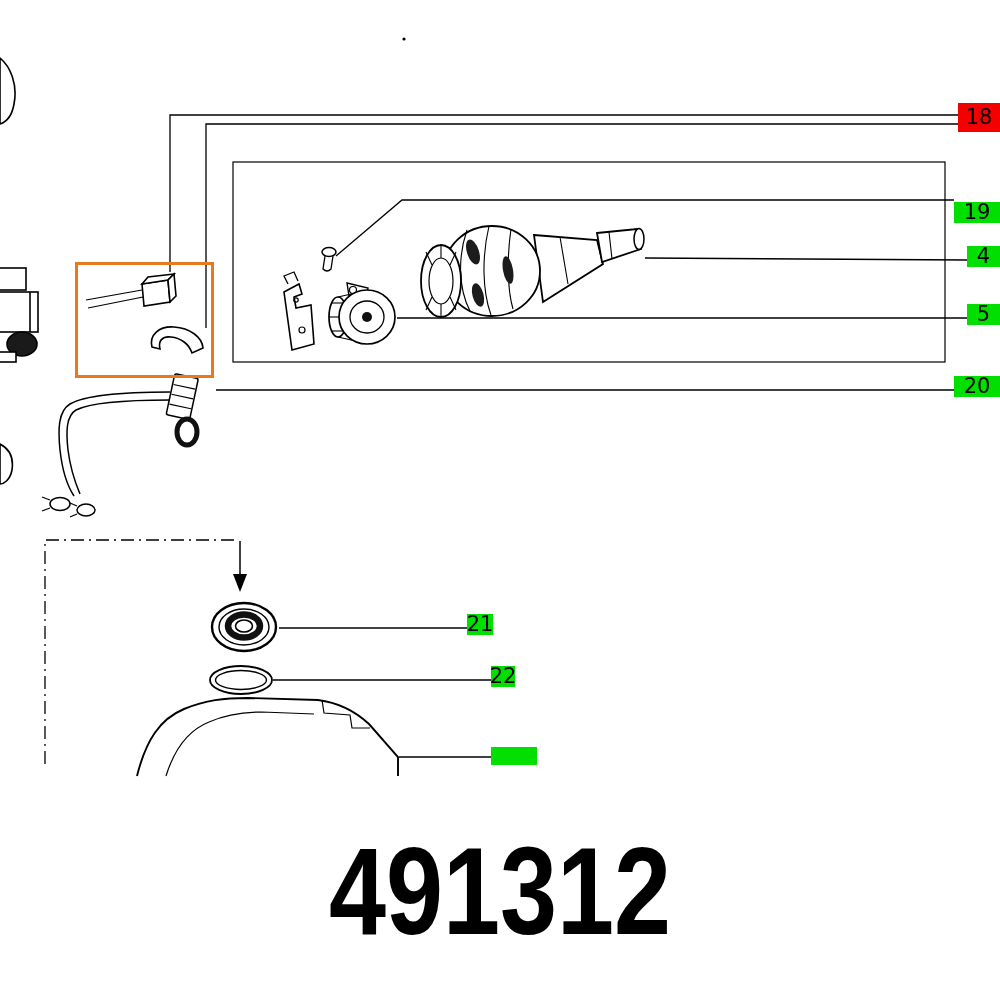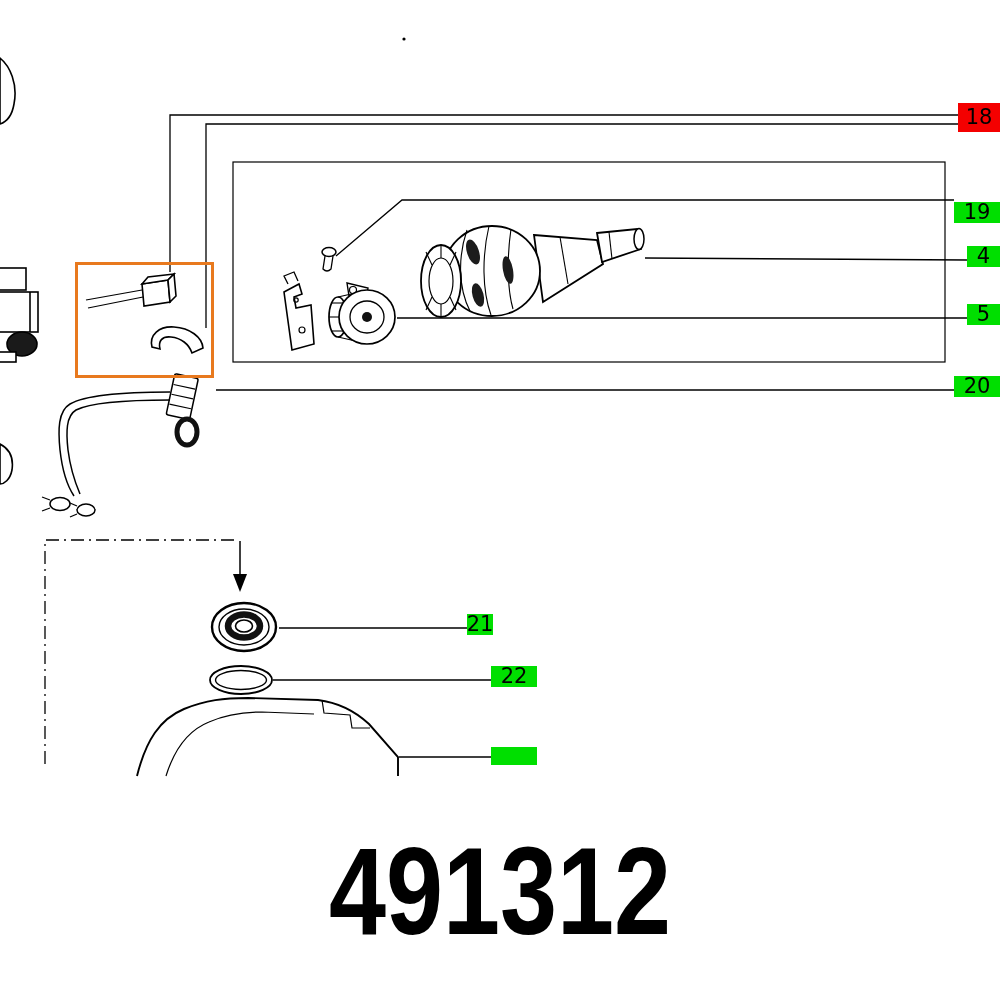--- a/index.html
+++ b/index.html
@@ -162,17 +162,17 @@
   </svg>
 
   <div class="highlight-box"></div>
 
   <div class="callout callout-red" style="left:958px;top:103px;width:42px;height:29px;">18</div>
   <div class="callout callout-green" style="left:954px;top:202px;width:46px;">19</div>
   <div class="callout callout-green" style="left:967px;top:246px;width:33px;">4</div>
   <div class="callout callout-green" style="left:967px;top:304px;width:33px;">5</div>
   <div class="callout callout-green" style="left:954px;top:376px;width:46px;">20</div>
   <div class="callout callout-green" style="left:467px;top:614px;width:26px;">21</div>
-  <div class="callout callout-green" style="left:491px;top:666px;width:46px;">22</div>
+  <div class="callout callout-green" style="left:491px;top:666px;width:24px;">22</div>
   <div class="callout callout-green" style="left:491px;top:747px;width:46px;height:18px;"></div>
 
   <div class="part-number">491312</div>
 </div>
 
 </body></html>

